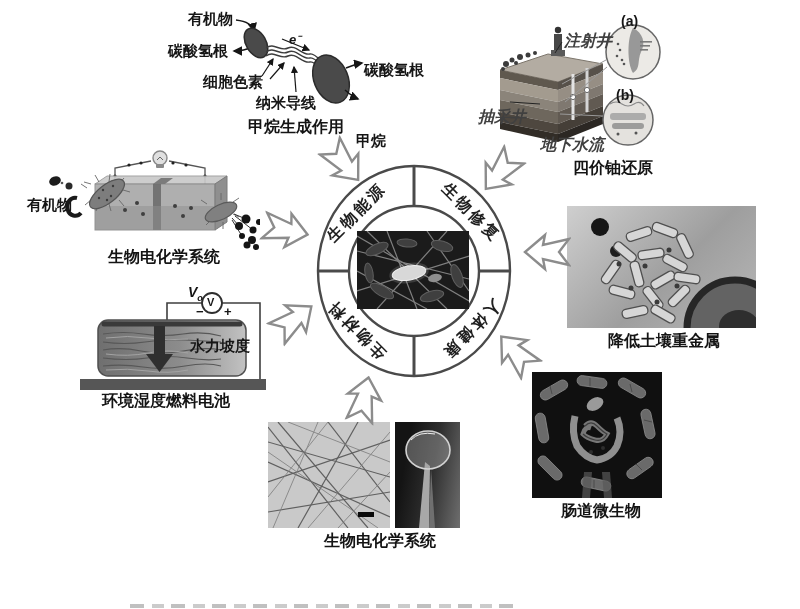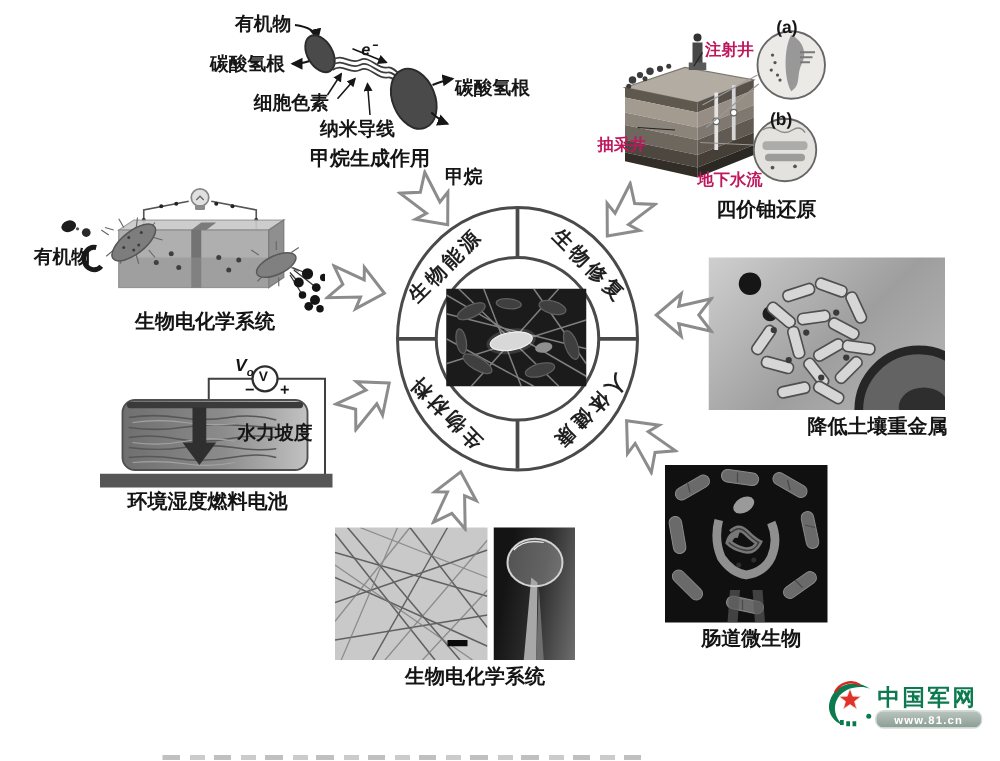--- a/index.html
+++ b/index.html
@@ -1,20 +1,20 @@
 <!DOCTYPE html>
 <html><head>
 <meta charset="utf-8">
 <style>
   html,body{margin:0;padding:0;background:#fff;}
   .stage{position:relative;width:800px;height:609px;background:#fff;overflow:hidden;
          font-family:"Liberation Sans",sans-serif;color:#141414;}
   .abs{position:absolute;}
   .lbl{font-weight:bold;font-size:15px;white-space:nowrap;color:#161616;}
-  .lbl-sm{font-weight:bold;font-size:13px;white-space:nowrap;color:#be185d;}
+  .lbl-sm{font-weight:bold;font-size:16px;white-space:nowrap;color:#404040;font-style:italic;}
   .cap{font-weight:bold;font-size:16px;white-space:nowrap;color:#141414;}
   .title{font-weight:bold;font-size:18px;letter-spacing:1px;white-space:nowrap;color:#1a1a1a;}
   .quad{font-weight:bold;font-size:16px;letter-spacing:3px;white-space:nowrap;color:#1f1f1f;}
   .elec{font-style:italic;font-weight:bold;font-size:13px;white-space:nowrap;}
   .photo{overflow:hidden;}
   .arrow-svg polygon{fill:#ffffff;stroke:#8c8c8c;stroke-width:2.4;stroke-linejoin:miter;}
   .frag{background:repeating-linear-gradient(90deg,#b5b5b5 0 14px,transparent 14px 22px,
         #c2c2c2 22px 34px,transparent 34px 41px);opacity:.85;}
   .logo-name{font-weight:bold;font-size:18px;letter-spacing:2px;color:#0c7a4e;white-space:nowrap;}
   .logo-badge{display:flex;align-items:center;justify-content:center;
@@ -118,21 +118,21 @@
       <path d="M140,92 q6,-4 12,0 t12,0 t10,2" fill="none" stroke="#8a8a8a" stroke-width="1.2"></path>
       <circle cx="148" cy="122" r="1.5" fill="#555"></circle>
         <circle cx="166" cy="121" r="1.5" fill="#555"></circle>
     </g>
     <line x1="136" y1="48" x2="92" y2="72" stroke="#999" stroke-width="1"></line>
     <line x1="137" y1="55" x2="95" y2="90" stroke="#999" stroke-width="1"></line>
     <line x1="133" y1="104" x2="90" y2="102" stroke="#999" stroke-width="1"></line>
   </svg>
   <span class="abs lbl-sm" style="left:564px;top:31px;">注射井</span>
   <span class="abs lbl-sm" style="left:478px;top:107px;">抽采井</span>
-  <span class="abs lbl-sm" style="left:558px;top:135px;">地下水流</span>
+  <span class="abs lbl-sm" style="left:540px;top:135px;">地下水流</span>
   <span class="abs lbl" style="left:621px;top:13px;font-size:14px;">(a)</span>
   <span class="abs lbl" style="left:616px;top:87px;font-size:14px;">(b)</span>
   <span class="abs cap" style="left:573px;top:158px;">四价铀还原</span>
 
   <svg class="abs" style="left:25px;top:148px;" width="235" height="110" viewBox="0 0 235 110">
     <path d="M90,36 L90,20 L126,13 M180,36 L180,20 L144,13" fill="none" stroke="#555" stroke-width="1.3"></path>
     <g fill="#222">
       <circle cx="90" cy="28" r="1.6"></circle>
         <circle cx="104" cy="17" r="1.6"></circle>
         <circle cx="116" cy="15" r="1.6"></circle>
@@ -280,21 +280,21 @@
       <g fill="#3a3a3a">
         <circle cx="78" cy="60" r="2.5"></circle>
           <circle cx="102" cy="44" r="2.5"></circle>
           <circle cx="64" cy="82" r="2.5"></circle>
         <circle cx="110" cy="80" r="2.5"></circle>
           <circle cx="90" cy="96" r="2.5"></circle>
           <circle cx="52" cy="58" r="2.5"></circle>
       </g>
     </svg>
   </div>
-  <span class="abs cap" style="left:618px;top:331px;padding-left:28px;">降低土壤重金属</span>
+  <span class="abs cap" style="left:580px;top:331px;padding-left:28px;">降低土壤重金属</span>
 
   <div class="abs photo" style="left:532px;top:372px;width:130px;height:126px;background:#101010;">
     <svg width="130" height="126" viewBox="0 0 130 126">
       <g fill="#6a6a6a" stroke="#8a8a8a" stroke-width="0.8">
         <rect x="7" y="13" width="30" height="10" rx="5" transform="rotate(-30 22 18)"></rect>
         <rect x="45" y="5" width="30" height="10" rx="5" transform="rotate(8 60 10)"></rect>
         <rect x="85" y="11" width="30" height="10" rx="5" transform="rotate(30 100 16)"></rect>
         <rect x="101" y="47" width="30" height="10" rx="5" transform="rotate(78 116 52)"></rect>
         <rect x="93" y="91" width="30" height="10" rx="5" transform="rotate(-35 108 96)"></rect>
         <rect x="49" y="107" width="30" height="10" rx="5" transform="rotate(12 64 112)"></rect>
@@ -417,27 +417,14 @@
         <ellipse cx="12" cy="42" rx="10" ry="4" transform="rotate(80 12 42)"></ellipse>
       </g>
       <ellipse cx="52" cy="42" rx="20" ry="10" transform="rotate(-10 52 42)" fill="rgba(255,255,255,0.14)"></ellipse>
       <ellipse cx="52" cy="42" rx="17" ry="7" transform="rotate(-10 52 42)" fill="#d8d8d8" stroke="#f0f0f0" stroke-width="1"></ellipse>
       <ellipse cx="78" cy="47" rx="7" ry="4" transform="rotate(-12 78 47)" fill="#8f8f8f"></ellipse>
     </svg>
   </div>
 
   <div class="abs frag" style="left:130px;top:604px;width:390px;height:4px;"></div>
 
-  <div class="abs" style="left:658px;top:540px;width:140px;height:46px;">
-    <svg class="abs" style="left:0;top:2px;" width="42" height="42" viewBox="0 0 42 42">
-      <path d="M38,9 C28,2 14,4 8,14 C2,24 6,34 16,38 C10,32 8,24 12,17 C17,8 30,6 38,9 Z" fill="#0c7a4e"></path>
-      <rect x="14" y="34" width="3" height="4" fill="#0c7a4e"></rect>
-      <rect x="19" y="35" width="3" height="4" fill="#0c7a4e"></rect>
-      <rect x="24" y="35" width="3" height="4" fill="#0c7a4e"></rect>
-      <circle cx="37" cy="31" r="2" fill="#0c7a4e"></circle>
-      <path d="M30,6 A14,14 0 0,0 10,12" stroke="#d7281f" stroke-width="2" fill="none"></path>
-      <polygon points="22,9 24.2,14.9 30.6,15.2 25.6,19.1 27.3,25.2 22,21.6 16.7,25.2 18.4,19.1 13.4,15.2 19.8,14.9" fill="#e0322a" stroke="#f7d8d5" stroke-width="0.6"></polygon>
-    </svg>
-    <span class="abs logo-name" style="left:44px;top:6px;">中国军网</span>
-    <div class="abs logo-badge" style="left:42px;top:28px;width:84px;height:13px;">www.81.cn</div>
-  </div>
 
 </div>
 
 </body></html>

